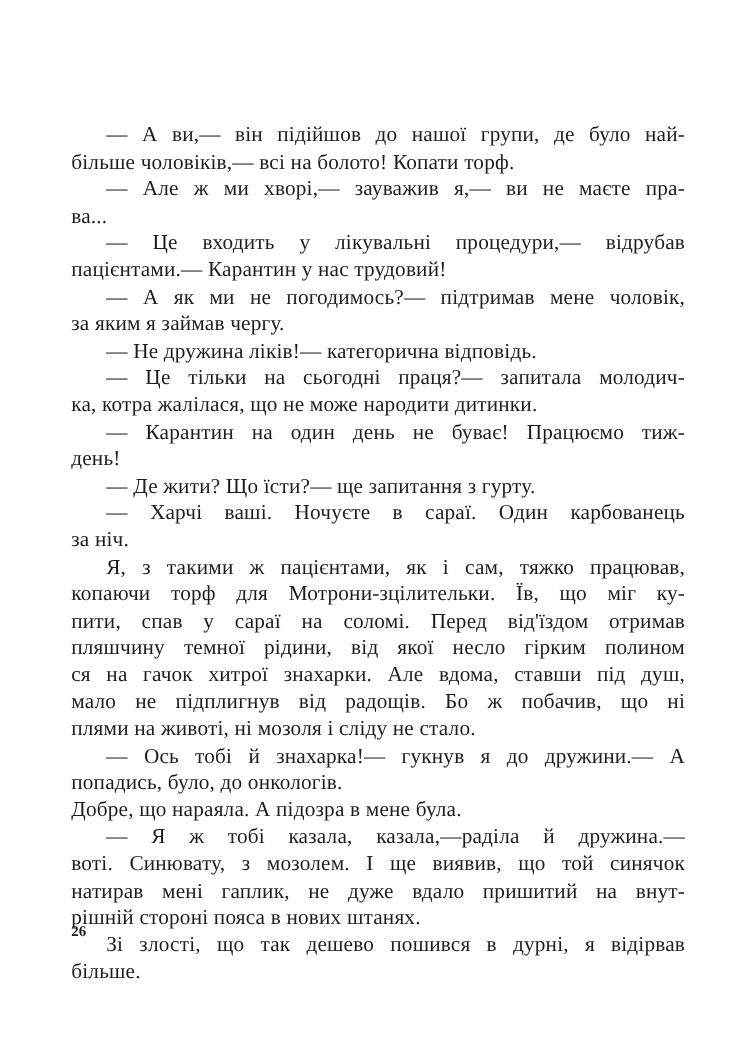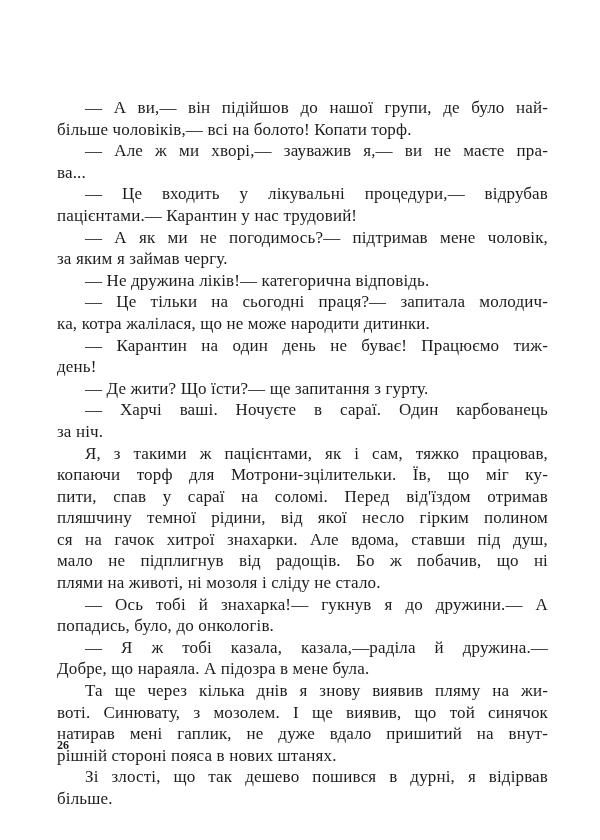--- a/index.html
+++ b/index.html
@@ -47,22 +47,21 @@
     <div class="line last">за ніч.</div>
     <div class="line indent">Я, з такими ж пацієнтами, як і сам, тяжко працював,</div>
     <div class="line">копаючи торф для Мотрони-зцілительки. Їв, що міг ку-</div>
     <div class="line">пити, спав у сараї на соломі. Перед від'їздом отримав</div>
     <div class="line">пляшчину темної рідини, від якої несло гірким полином</div>
     <div class="line">ся на гачок хитрої знахарки. Але вдома, ставши під душ,</div>
     <div class="line">мало не підплигнув від радощів. Бо ж побачив, що ні</div>
     <div class="line last">плями на животі, ні мозоля і сліду не стало.</div>
     <div class="line indent">— Ось тобі й знахарка!— гукнув я до дружини.— А</div>
     <div class="line last">попадись, було, до онкологів.</div>
+    <div class="line last">Добре, що нараяла. А підозра в мене була.</div>
     <div class="line indent">— Я ж тобі казала, казала,—раділа й дружина.—</div>
-    <div class="line last">Добре, що нараяла. А підозра в мене була.</div>
-    <div class="line indent">Та ще через кілька днів я знову виявив пляму на жи-</div>
     <div class="line">воті. Синювату, з мозолем. І ще виявив, що той синячок</div>
     <div class="line">натирав мені гаплик, не дуже вдало пришитий на внут-</div>
     <div class="line last">рішній стороні пояса в нових штанях.</div>
     <div class="line indent">Зі злості, що так дешево пошився в дурні, я відірвав</div>
     <div class="line last">більше.</div>
   </div>
 <div class="page-number">26</div>
 
 </body></html>

